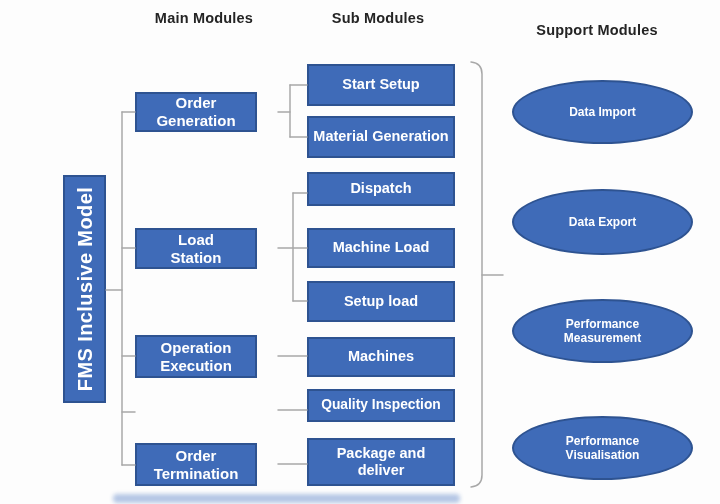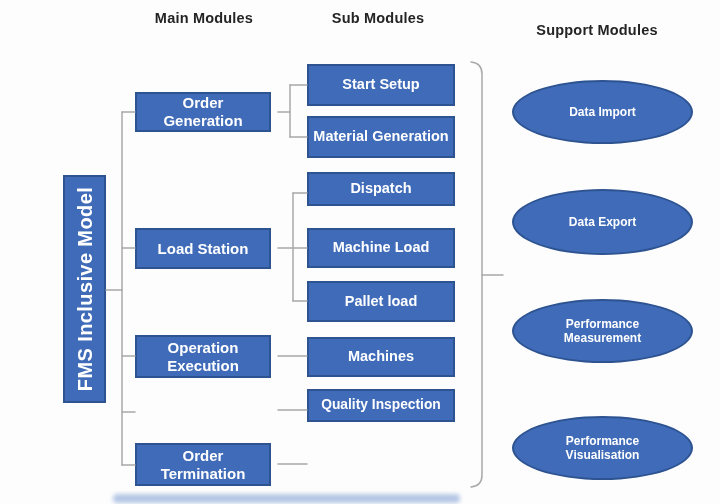--- a/index.html
+++ b/index.html
@@ -33,21 +33,21 @@
   .box{
     position:absolute;
     display:flex;align-items:center;justify-content:center;
     text-align:center;
     background:var(--box-fill);
     border:2px solid var(--box-border);
     color:var(--box-text);
     font-weight:700;
     line-height:1.18;
   }
-  .mainbox{left:135px;width:136px;font-size:15px;padding:2px 18px;}
+  .mainbox{left:135px;width:122px;font-size:15px;padding:2px 18px;}
   #m0{top:92px;height:40px;}
   #m1{top:228px;height:41px;}
   #m2{top:335px;height:43px;}
   #m3{top:392px;height:41px;}
   #m4{top:443px;height:43px;}
 
   .subbox{left:307px;width:148px;font-size:14.5px;padding:2px 3px;}
   #s0{top:64px;height:42px;}
   #s1{top:116px;height:42px;}
   #s2{top:172px;height:34px;}
@@ -119,23 +119,24 @@
 
   <div class="box mainbox" id="m0">Order Generation</div>
   <div class="box mainbox" id="m1">Load Station</div>
   <div class="box mainbox" id="m2">Operation Execution</div>
   <div class="box mainbox" id="m4">Order Termination</div>
 
   <div class="box subbox" id="s0">Start Setup</div>
   <div class="box subbox" id="s1">Material Generation</div>
   <div class="box subbox" id="s2">Dispatch</div>
   <div class="box subbox" id="s3">Machine Load</div>
-  <div class="box subbox" id="s4">Pallet load</div>
+  <div class="box subbox" id="s4">Setup load</div>
   <div class="box subbox" id="s5">Machines</div>
   <div class="box subbox" id="s6">Quality Inspection</div>
+  <div class="box subbox" id="s7">Package and deliver</div>
 
   <div class="box ellipse" id="e0">Data Import</div>
   <div class="box ellipse" id="e1">Data Export</div>
   <div class="box ellipse" id="e2">Performance Measurement</div>
   <div class="box ellipse" id="e3">Performance Visualisation</div>
 
   <svg class="connectors" viewBox="0 0 720 504" aria-hidden="true">
     <path d="M106 290 H122"></path>
     <path d="M122 112 V465"></path>
     <path d="M122 112 H135"></path>

